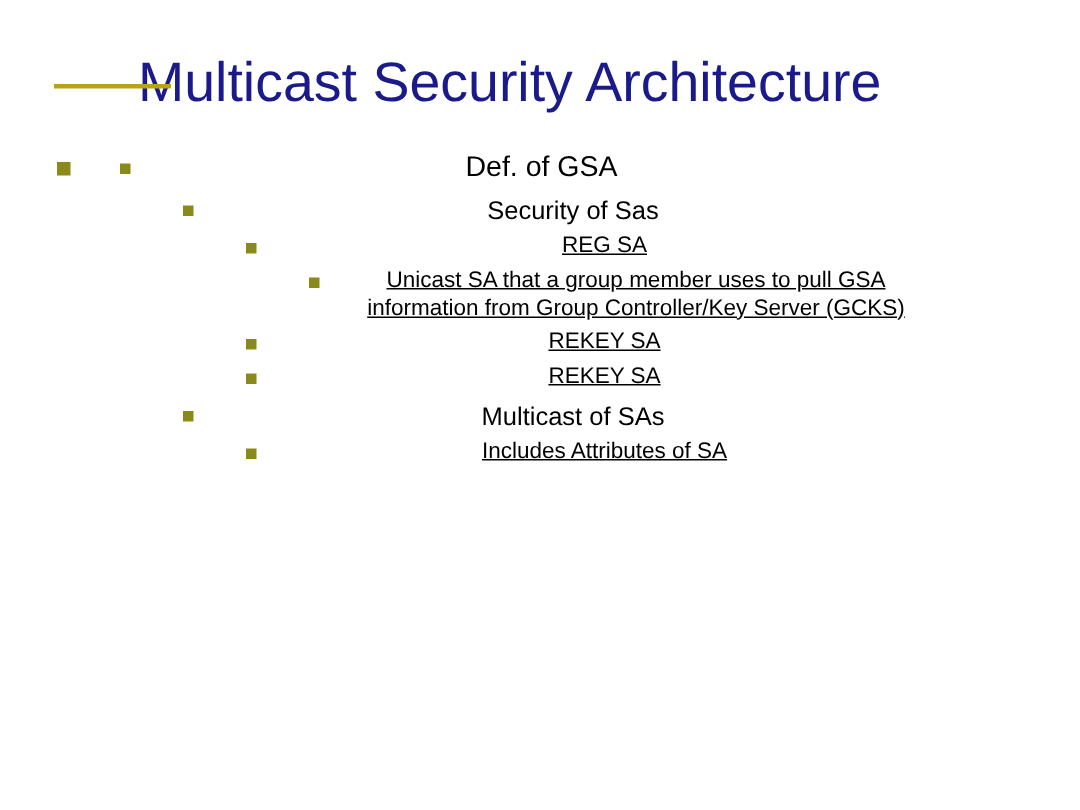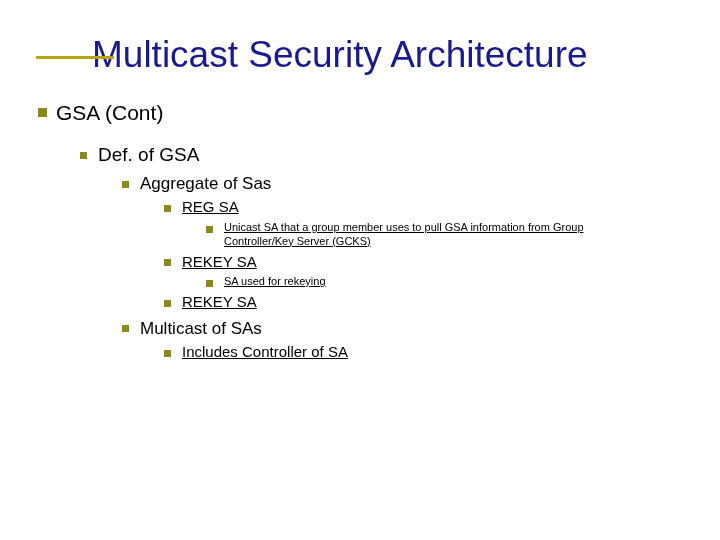--- a/index.html
+++ b/index.html
@@ -52,70 +52,64 @@
     top: 0.45em;
     width: 7px;
     height: 7px;
     background: #8a8a1a;
   }
   .lvl1 > li { font-size: 21px; margin-bottom: 8px; }
   .lvl1 > li::before { width: 9px; height: 9px; top: 0.38em; }
   .lvl2 > li { font-size: 19px; margin-bottom: 8px; }
   .lvl3 > li { font-size: 17px; margin-bottom: 6px; }
   .lvl4 > li { font-size: 15px; }
-  .lvl5 > li { font-size: 11px; }
+  .lvl5 > li { font-size: 15px; }
 
-  .lvl2 { margin-left: 22px; margin-top: 17px; }
+  .lvl2 { margin-left: 22px; margin-top: 17px; text-align: center; }
   .lvl3 { margin-left: 22px; margin-top: 6px; }
   .lvl4 { margin-left: 22px; margin-top: 4px; text-decoration: underline; }
   .lvl5 { margin-left: 22px; margin-top: 2px; }
 </style>
 </head>
 <body>
 
 <div class="slide">
   <div class="accent-line"></div>
   <div class="title">Multicast Security Architecture</div>
 
   <ul class="lvl1">
     <li>
-      <span>GSA (Cont)</span>
       <ul class="lvl2">
         <li>
           <span>Def. of GSA</span>
           <ul class="lvl3">
             <li>
-              <span>Aggregate of Sas</span>
+              <span>Security of Sas</span>
               <ul class="lvl4">
                 <li>
                   <span>REG SA</span>
                   <ul class="lvl5">
                     <li>
                       <span>Unicast SA that a group member uses to pull GSA information from Group Controller/Key Server (GCKS)</span>
                     </li>
                   </ul>
                 </li>
                 <li>
                   <span>REKEY SA</span>
-                  <ul class="lvl5">
-                    <li>
-                      <span>SA used for rekeying</span>
-                    </li>
-                  </ul>
                 </li>
                 <li>
                   <span>REKEY SA</span>
                 </li>
               </ul>
             </li>
             <li>
               <span>Multicast of SAs</span>
               <ul class="lvl4">
                 <li>
-                  <span>Includes Controller of SA</span>
+                  <span>Includes Attributes of SA</span>
                 </li>
               </ul>
             </li>
           </ul>
         </li>
       </ul>
     </li>
   </ul>
 </div>
 

